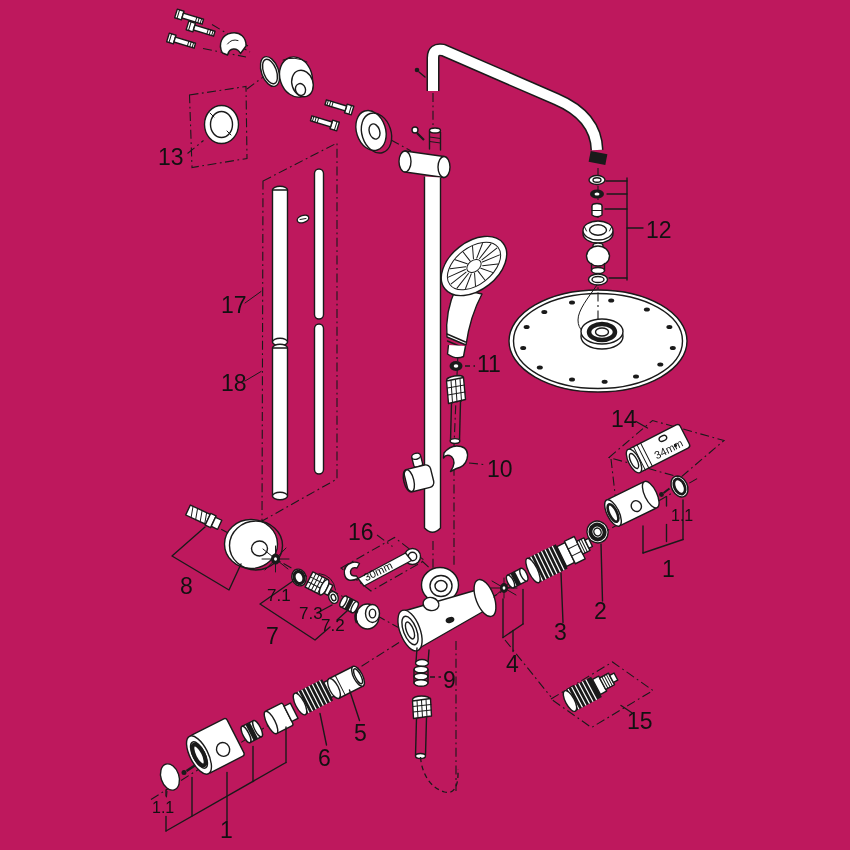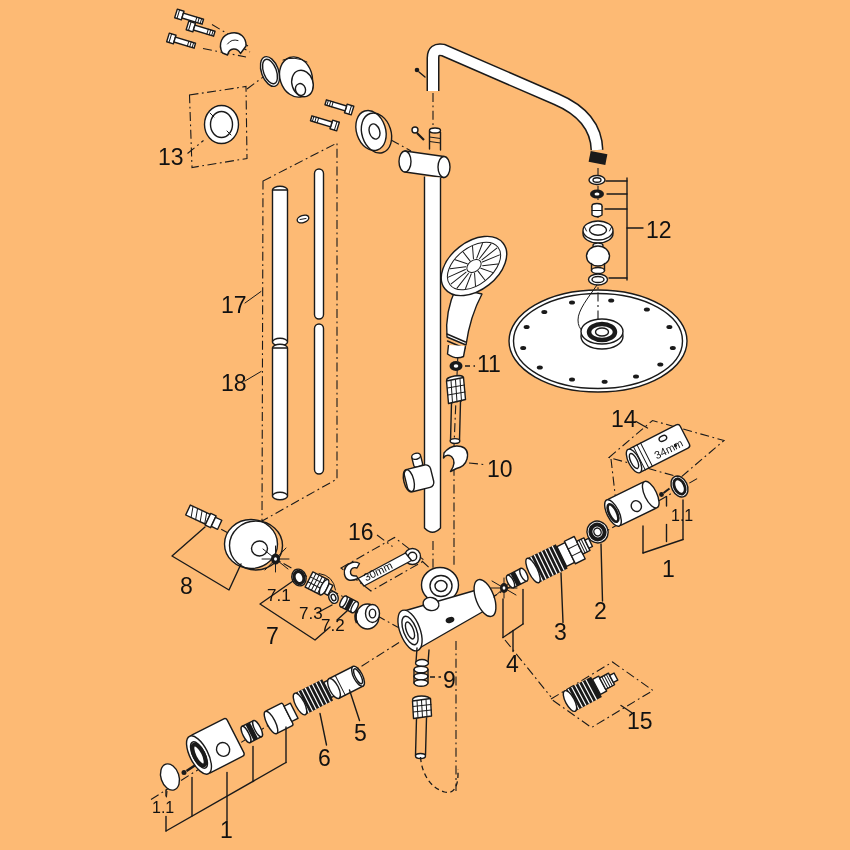--- a/index.html
+++ b/index.html
@@ -1,16 +1,16 @@
 <!DOCTYPE html>
 <html><head>
 <meta charset="utf-8">
 <style>
   html,body{margin:0;padding:0;background:#ffffff;}
-  #stage{position:relative;width:850px;height:850px;background:#fdba74;overflow:hidden;
+  #stage{position:relative;width:850px;height:850px;background:#be185d;overflow:hidden;
          font-family:"Liberation Sans", sans-serif;}
   svg{display:block}
   .w{fill:#ffffff;stroke:#1a1a1a;stroke-width:1.4;stroke-linejoin:round;}
   .n{fill:none;stroke:#1a1a1a;stroke-width:1.4;stroke-linejoin:round;stroke-linecap:round;}
   .t1{fill:none;stroke:#1a1a1a;stroke-width:1;stroke-linecap:round;}
   .k{fill:#1a1a1a;stroke:none;}
   .cl{fill:none;stroke:#1a1a1a;stroke-width:1.1;stroke-dasharray:9 3.5 1.8 3.5;}
   .dl{fill:none;stroke:#1a1a1a;stroke-width:1.3;stroke-dasharray:5 3.5;}
   text{fill:#111;font-family:"Liberation Sans", sans-serif;}
   .lbl{font-size:23px;}

